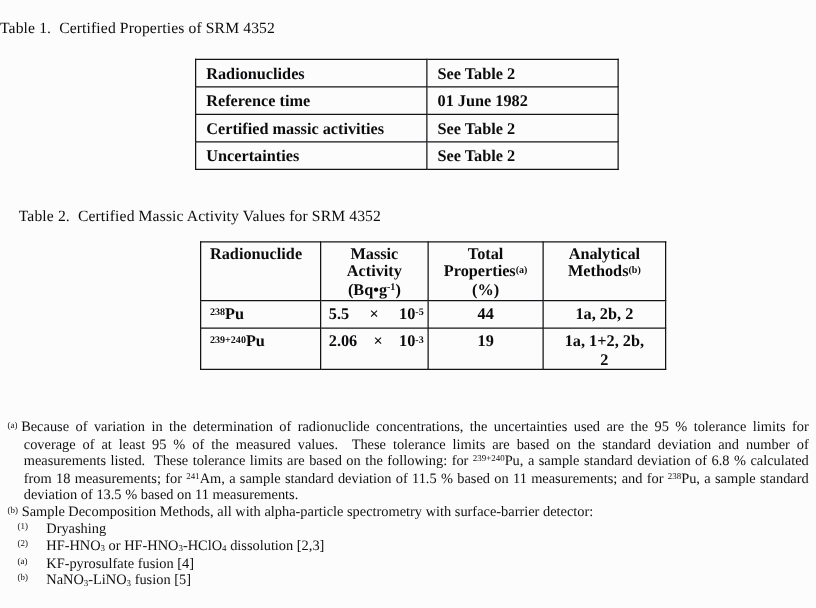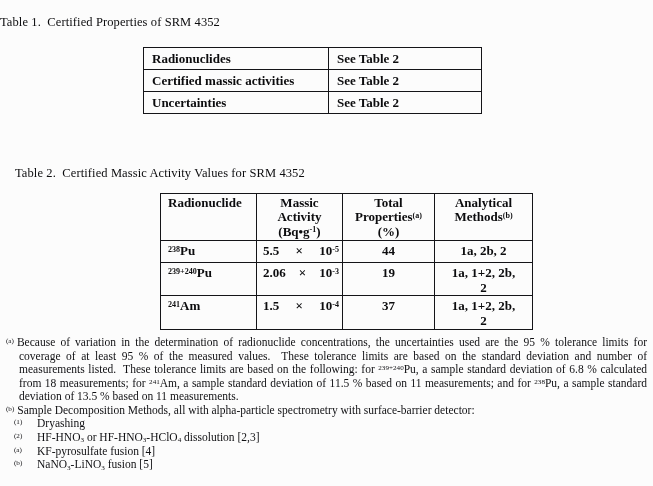--- a/index.html
+++ b/index.html
@@ -16,21 +16,21 @@
     font-size:12.5px; line-height:15px;
     letter-spacing:0.1px;
   }
   .t1 { top:15px; }
   .t2 { top:166px;margin-left:15px; }
 
   table { border-collapse:collapse; table-layout:fixed; position:absolute; }
   td, th { border:1.5px solid #141418; font-size:13px; font-weight:bold; overflow:hidden; }
 
   
-  .tbl1 { top:47px; left:143px; width:338px; }
+  .tbl1 { top:47px; left:156px; width:338px; }
   .tbl1 td { height:22px; vertical-align:middle; padding:1px 4px 0 8px; }
 
   
   .tbl2 { top:193px; left:160px; width:372px; }
   .tbl2 th { vertical-align:top; text-align:center; padding-top:2px; line-height:14.4px; height:47px; font-size:13px; }
   .tbl2 th.h-col1 { text-align:left; padding-left:7px; }
   .tbl2 td { vertical-align:top; padding-top:2px; line-height:15px; }
   .tbl2 td.nuc { text-align:left; padding-left:7px; }
   .tbl2 td.unc, .tbl2 td.met { text-align:center; }
   .tbl2 tr.r1 td { height:22px; }
@@ -55,20 +55,24 @@
 
 <table class="tbl1">
   <colgroup>
       <col style="width:185px">
       <col style="width:153px">
     </colgroup>
   <tbody>
     <tr>
       <td>Radionuclides</td>
       <td>See Table 2</td>
+    </tr>
+    <tr>
+      <td>Reference time</td>
+      <td>01 June 1982</td>
     </tr>
     <tr>
       <td>Certified massic activities</td>
       <td>See Table 2</td>
     </tr>
     <tr>
       <td>Uncertainties</td>
       <td>See Table 2</td>
     </tr>
   </tbody>
@@ -120,32 +124,20 @@
       <td class="act">
         <span class="sci">
           <span>2.06</span>
           <span>×</span>
           <span><span>10</span><sup>-3</sup></span>
         </span>
       </td>
       <td class="unc">19</td>
       <td class="met"><span>1a, 1+2, 2b,</span><br><span>2</span></td>
     </tr>
-    <tr class="r3">
-      <td class="nuc"><sup>241</sup><span>Am</span></td>
-      <td class="act">
-        <span class="sci">
-          <span>1.5</span>
-          <span>×</span>
-          <span><span>10</span><sup>-4</sup></span>
-        </span>
-      </td>
-      <td class="unc">37</td>
-      <td class="met"><span>1a, 1+2, 2b,</span><br><span>2</span></td>
-    </tr>
   </tbody>
 </table>
 
 <div class="footnotes">
   <p class="fn"><sup class="fn-marker">(a)</sup><span><span>Because of variation in the determination of radionuclide concentrations, the uncertainties used are the 95 % tolerance limits for coverage of at least 95 % of the measured values.&nbsp; These tolerance limits are based on the standard deviation and number of measurements listed.&nbsp; These tolerance limits are based on the following: for </span><sup>239+240</sup><span>Pu, a sample standard deviation of 6.8 % calculated from 18 measurements; for </span><sup>241</sup><span>Am, a sample standard deviation of 11.5 % based on 11 measurements; and for </span><sup>238</sup><span>Pu, a sample standard deviation of 13.5 % based on 11 measurements.</span></span></p>
   <p class="fn"><sup class="fn-marker">(b)</sup><span>Sample Decomposition Methods, all with alpha-particle spectrometry with surface-barrier detector:</span></p>
   <div class="fn-item"><sup class="item-marker">(1)</sup><span><span>Dryashing</span></span></div>
   <div class="fn-item"><sup class="item-marker">(2)</sup><span><span>HF-HNO</span><sub>3</sub><span> or HF-HNO</span><sub>3</sub><span>-HClO</span><sub>4</sub><span> dissolution [2,3]</span></span></div>
   <div class="fn-item"><sup class="item-marker">(a)</sup><span><span>KF-pyrosulfate fusion [4]</span></span></div>
   <div class="fn-item"><sup class="item-marker">(b)</sup><span><span>NaNO</span><sub>3</sub><span>-LiNO</span><sub>3</sub><span> fusion [5]</span></span></div>

